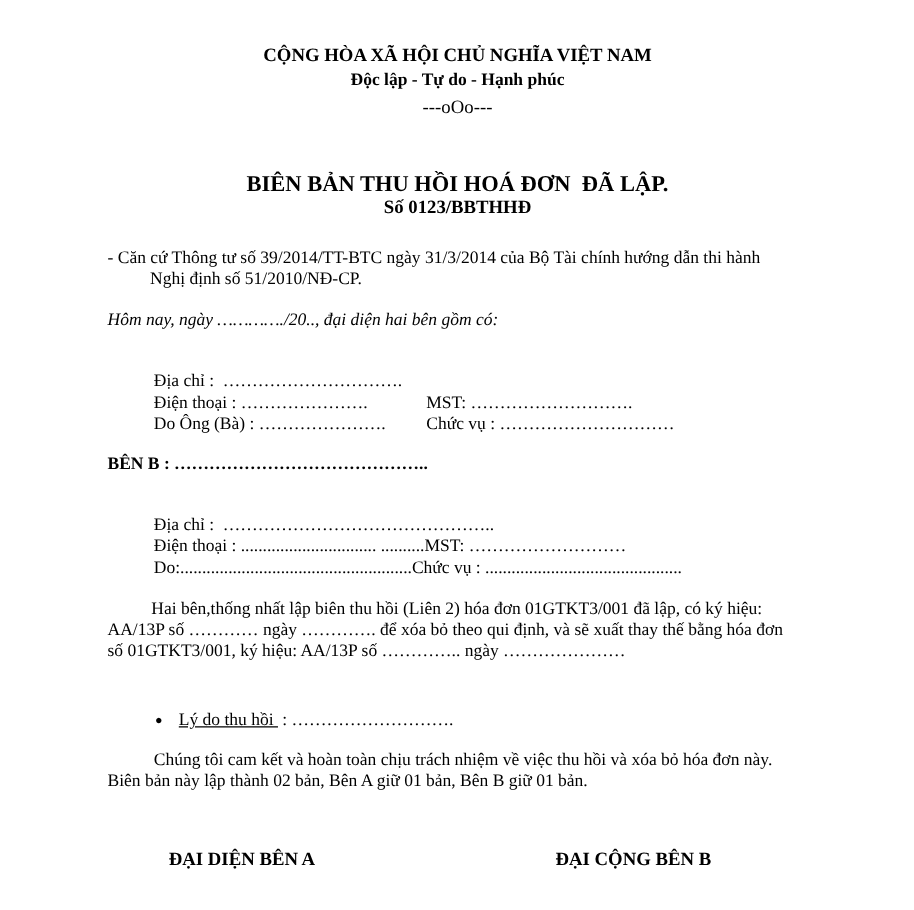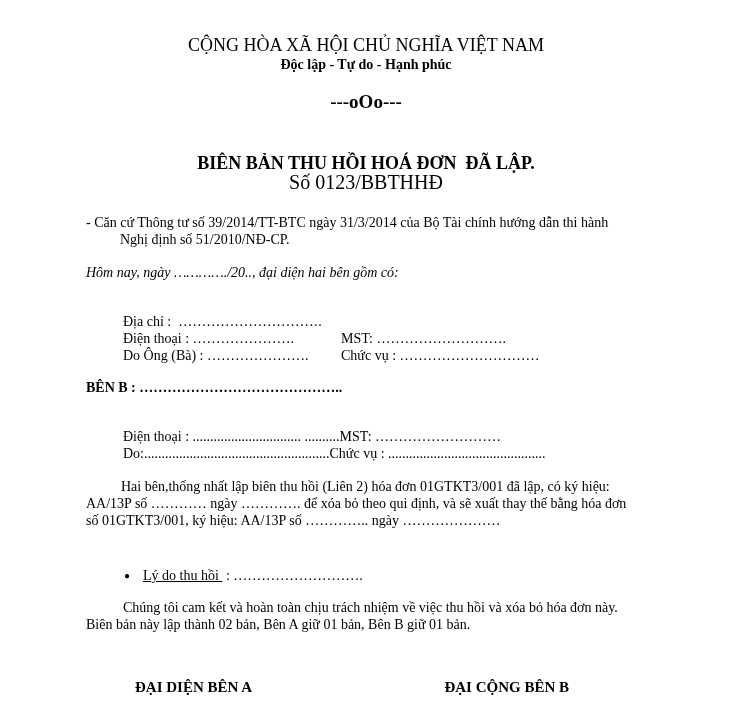--- a/index.html
+++ b/index.html
@@ -18,28 +18,28 @@
   .page {
     box-sizing: border-box;
     width: 731px;
     height: 728px;
     padding: 36px 85px 0 86px;
   }
   .center { text-align: center; }
   .pre { white-space: pre-wrap; }
 
   
-  .hdr-country { font-weight: normal; font-size: 18px; line-height: 19px; text-align: center; }
+  .hdr-country { font-weight: bold; font-size: 15px; line-height: 19px; text-align: center; }
   .hdr-motto   { font-weight: bold; font-size: 14px;   line-height: 19px; }
-  .hdr-sep     { font-weight: bold; font-size: 19px;   line-height: 20px; margin-top: 18px; }
+  .hdr-sep     { font-weight: normal; font-size: 15px;   line-height: 20px; margin-top: 2px; }
 
   
   .title-block { margin-top: 42px; }
   .doc-title   { font-weight: bold; font-size: 18px; line-height: 19px; }
-  .doc-number  { font-weight: normal; font-size: 20px;   line-height: 19px; }
+  .doc-number  { font-weight: bold; font-size: 15px;   line-height: 19px; }
 
   
   .basis { margin-top: 22px; line-height: 17px; }
   .basis .l2 { padding-left: 34px; }
 
   
   .opening { margin-top: 16px; font-style: italic; line-height: 17px; }
 
   
   .party { margin-top: 20px; }
@@ -103,20 +103,23 @@
         <span class="col-left pre">Do Ông (Bà) : ………………….</span>
         <span class="pre">Chức vụ : …………………………</span>
       </div>
     </div>
   </div>
 
   <div class="party b">
     <div class="party-heading pre">BÊN B : ……………………………………..</div>
     <div class="party-rows">
       <div class="party-row">
+        <span class="pre">Địa chỉ :  ………………………………………..</span>
+      </div>
+      <div class="party-row">
         <span class="pre">Điện thoại : ............................... ..........MST: ………………………</span>
       </div>
       <div class="party-row">
         <span class="pre">Do:.....................................................Chức vụ : .............................................</span>
       </div>
     </div>
   </div>
 
   <div class="agreement">
     <div class="indent pre">Hai bên,thống nhất lập biên thu hồi (Liên 2) hóa đơn 01GTKT3/001 đã lập, có ký hiệu:</div>

